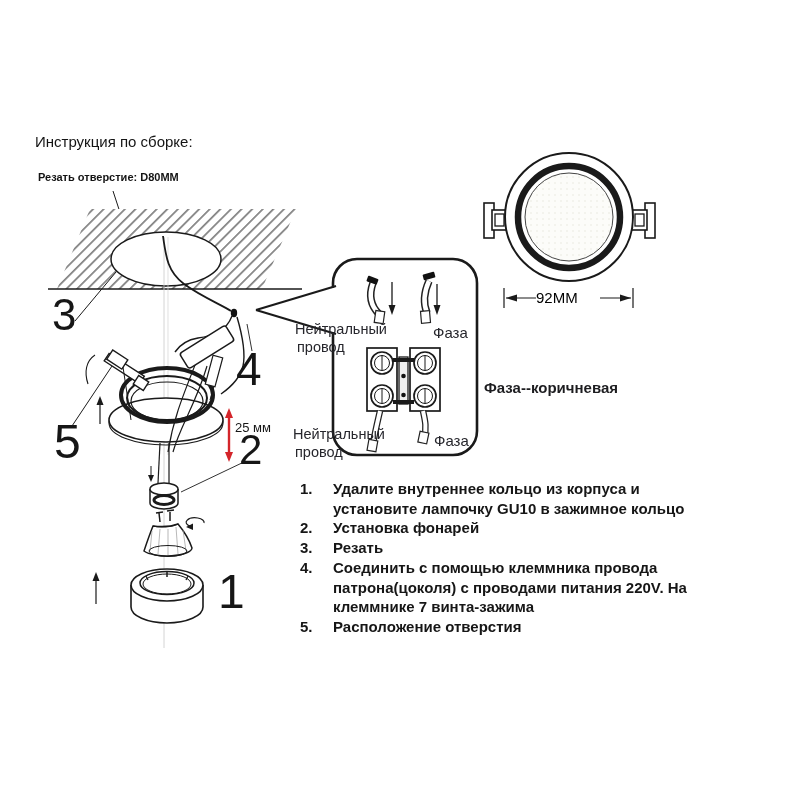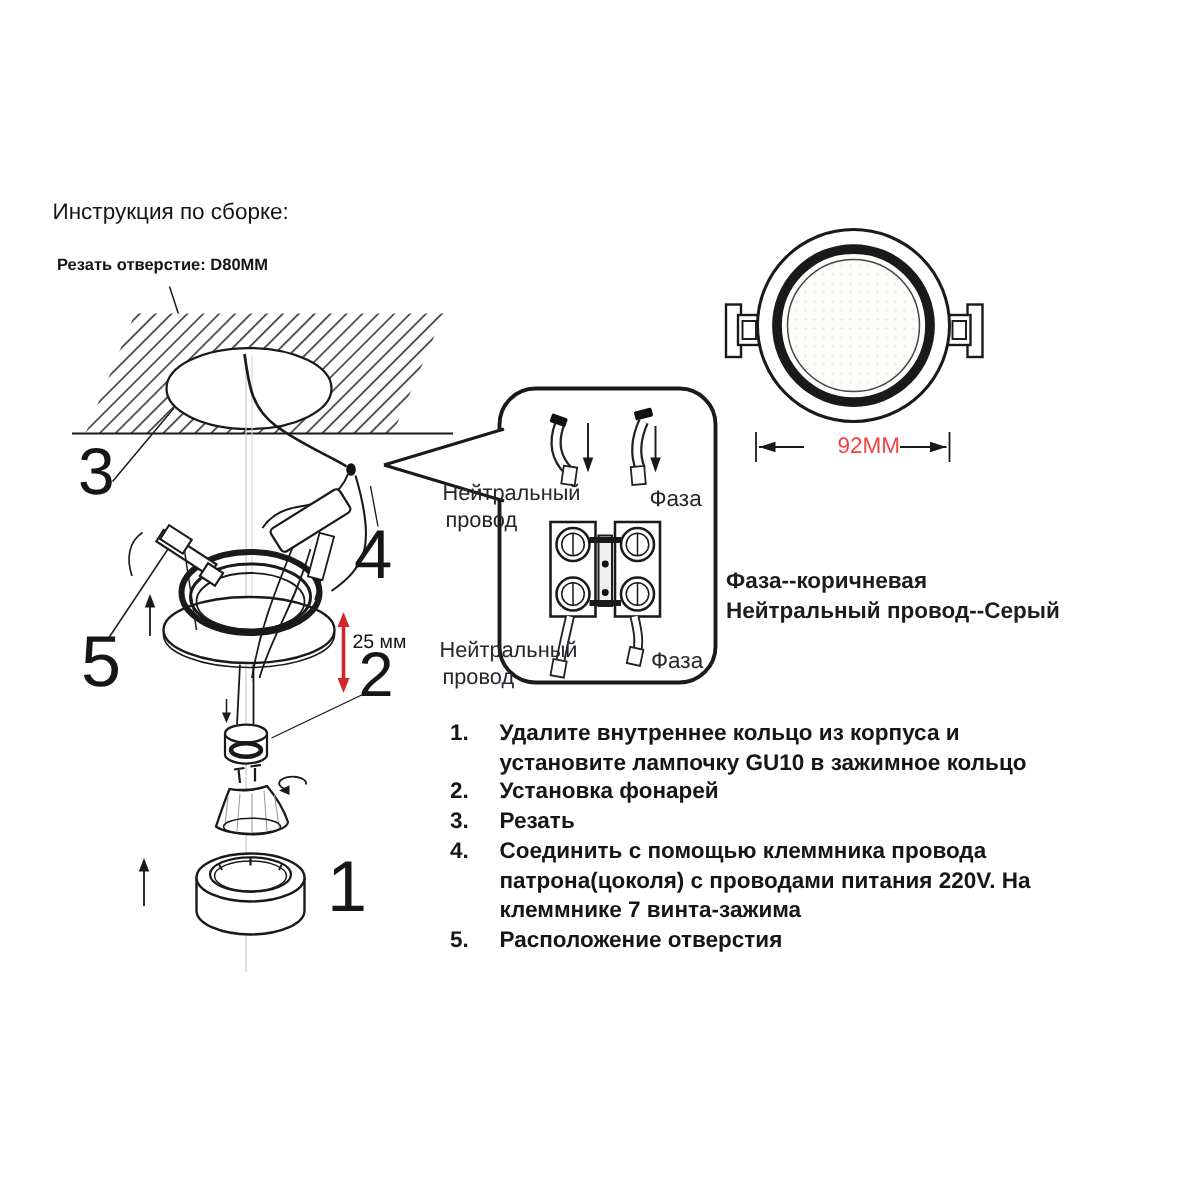--- a/index.html
+++ b/index.html
@@ -4,21 +4,21 @@
 <style>
   html,body{margin:0;padding:0;background:#fff;}
   .page{position:relative;width:800px;height:651px;background:#ffffff;overflow:hidden;
         font-family:"Liberation Sans",sans-serif;color:#111;}
   .abs{position:absolute;white-space:nowrap;}
   svg{position:absolute;left:0;top:0;}
   .h-title{font-size:15px;font-weight:400;color:#141414;}
   .h-cut{font-size:11px;font-weight:700;color:#141414;}
   .stepnum{font-weight:400;color:#161616;line-height:1;}
   .dim-small{font-size:13px;font-weight:400;color:#161616;}
-  .dim-92{font-size:15px;font-weight:400;color:#ef4444;background:#fff;text-align:right;}
+  .dim-92{font-size:15px;font-weight:400;color:#000000;background:#fff;text-align:left;}
   .callout-lbl{font-size:14.5px;font-weight:400;color:#26262c;line-height:18px;}
   .wire-note{font-size:15px;font-weight:700;color:#1d1d20;line-height:20px;}
   .instructions{position:absolute;left:300px;top:479px;width:402px;
                 font-size:15px;font-weight:700;color:#161616;line-height:19.7px;}
   .instr-row{display:grid;grid-template-columns:33px 366px;}
   .product{font-size:15px;font-weight:400;color:#222;letter-spacing:.2px;}
   .logo{font-size:28px;font-weight:400;letter-spacing:1.5px;transform:scaleY(.95);transform-origin:left top;}
   .logo-gray{color:#98989c;}
   .logo-pink{color:#e6949d;}
 </style>
@@ -234,21 +234,20 @@
   <div class="abs dim-92" style="left:536px;top:289px;width:64px;">92MM</div>
 
   <div class="abs callout-lbl" style="left:295px;top:320px;">Нейтральный</div>
   <div class="abs callout-lbl" style="left:297px;top:338px;">провод</div>
   <div class="abs callout-lbl" style="left:433px;top:324px;font-size:15px;">Фаза</div>
   <div class="abs callout-lbl" style="left:293px;top:425px;">Нейтральный</div>
   <div class="abs callout-lbl" style="left:295px;top:443px;">провод</div>
   <div class="abs callout-lbl" style="left:434px;top:432px;font-size:15px;">Фаза</div>
 
   <div class="abs wire-note" style="left:484px;top:378px;">Фаза--коричневая</div>
-  <div class="abs wire-note" style="left:484px;top:398px;">Нейтральный провод--Серый</div>
 
   <div class="instructions">
     <div class="instr-row">
       <div>1.</div>
       <div>Удалите внутреннее кольцо из корпуса и установите лампочку GU10 в зажимное кольцо</div>
     </div>
     <div class="instr-row">
       <div>2.</div>
       <div>Установка фонарей</div>
     </div>

